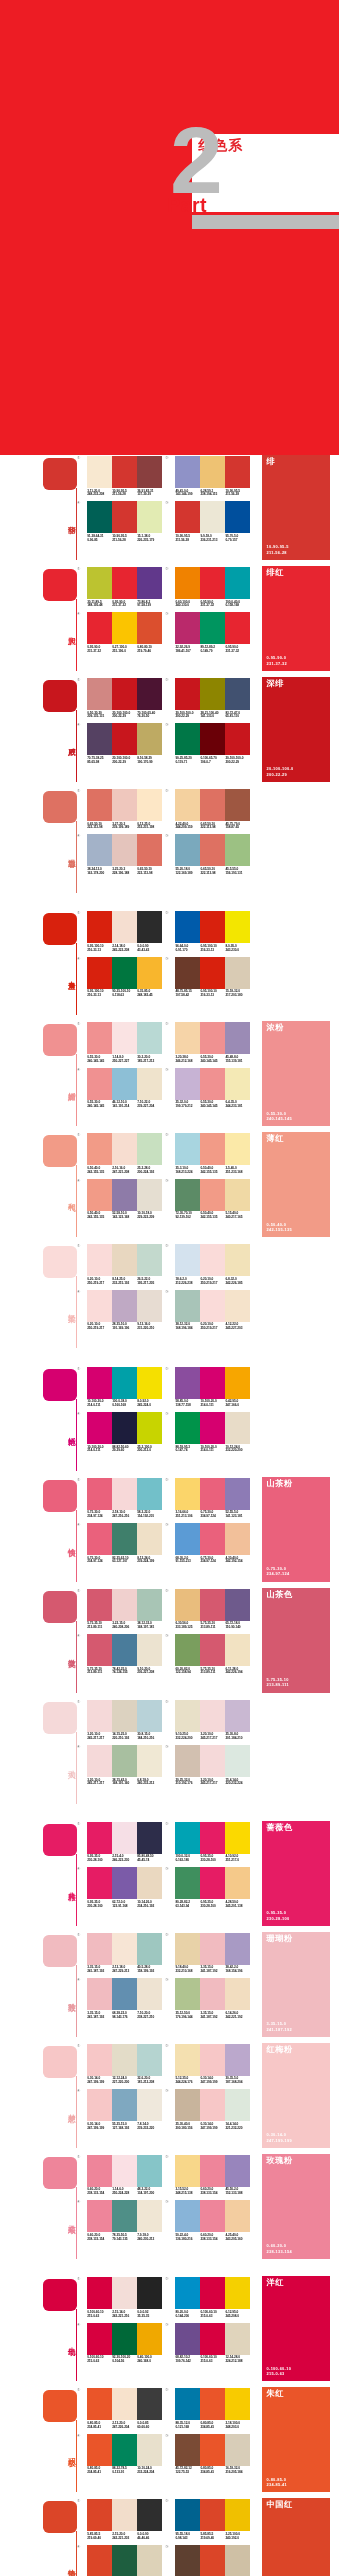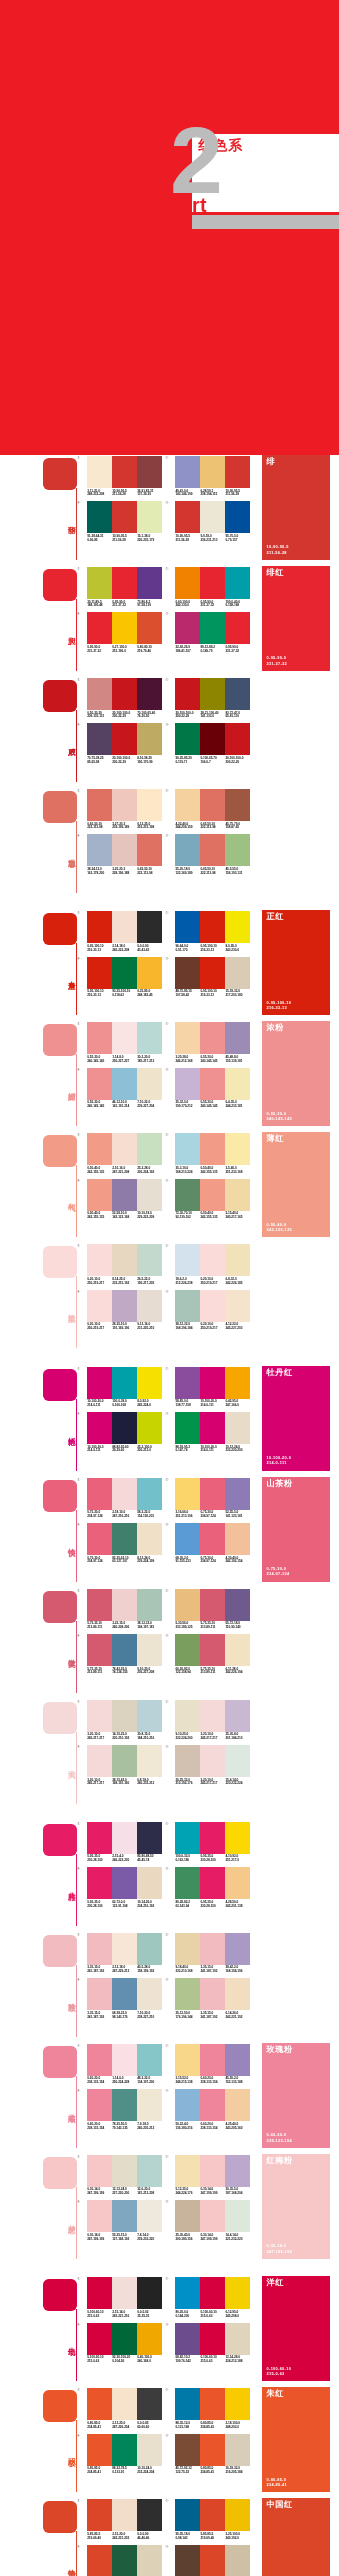--- a/index.html
+++ b/index.html
@@ -289,20 +289,24 @@
               <div style="background:#c8161d"></div>
             </div>
             <div class="codes">
               <div>90-25-85-20<br>0-119-71</div>
               <div>0-100-65-70<br>106-0-7</div>
               <div>20-100-100-0<br>200-22-29</div>
             </div>
           </div>
         </div>
       </div>
+      <div class="right-panel" style="background: rgb(200, 22, 29);">
+        <div class="rp-name">深绯</div>
+        <div class="rp-codes">20-100-100-0<br>200-22-29</div>
+      </div>
     </div>
     <div class="row tall">
       <div class="swatch-col">
         <div class="swatch" style="background:#de7162"></div>
         <div class="vrule" style="background:#de7162"></div>
         <div class="vlabel" style="color:#de7162">温馨</div>
       </div>
       <div class="palettes">
         <div class="prow">
           <div class="pal">
@@ -420,24 +424,20 @@
               <div style="background:#d9cbb4"></div>
             </div>
             <div class="codes">
               <div>48-75-85-15<br>107-58-42</div>
               <div>0-95-100-10<br>216-33-13</div>
               <div>15-18-32-0<br>217-203-180</div>
             </div>
           </div>
         </div>
       </div>
-      <div class="right-panel" style="background: rgb(216, 33, 13);">
-        <div class="rp-name">正红</div>
-        <div class="rp-codes">0-95-100-10<br>216-33-13</div>
-      </div>
     </div>
     <div class="row tall">
       <div class="swatch-col">
         <div class="swatch" style="background:#f09191"></div>
         <div class="vrule" style="background:#f09191"></div>
         <div class="vlabel" style="color:#f09191">娇媚</div>
       </div>
       <div class="palettes">
         <div class="prow">
           <div class="pal">
@@ -693,24 +693,20 @@
               <div style="background:#e8dcc8"></div>
             </div>
             <div class="codes">
               <div>88-18-95-3<br>0-147-74</div>
               <div>10-100-20-0<br>214-0-111</div>
               <div>10-12-24-0<br>232-220-200</div>
             </div>
           </div>
         </div>
       </div>
-      <div class="right-panel" style="background: rgb(214, 0, 111);">
-        <div class="rp-name">牡丹红</div>
-        <div class="rp-codes">10-100-20-0<br>214-0-111</div>
-      </div>
     </div>
     <div class="row tall">
       <div class="swatch-col">
         <div class="swatch" style="background:#ea617c"></div>
         <div class="vrule" style="background:#ea617c"></div>
         <div class="vlabel" style="color:#ea617c">愉快</div>
       </div>
       <div class="palettes">
         <div class="prow">
           <div class="pal">
@@ -831,20 +827,24 @@
               <div style="background:#f2e2c2"></div>
             </div>
             <div class="codes">
               <div>60-20-82-0<br>122-158-94</div>
               <div>5-75-35-10<br>213-89-111</div>
               <div>6-11-28-0<br>242-226-194</div>
             </div>
           </div>
         </div>
       </div>
+      <div class="right-panel" style="background: rgb(213, 89, 111);">
+        <div class="rp-name">山茶色</div>
+        <div class="rp-codes">5-75-35-10<br>213-89-111</div>
+      </div>
     </div>
     <div class="row tall">
       <div class="swatch-col">
         <div class="swatch" style="background:#f5d9d9"></div>
         <div class="vrule" style="background:#f0c0c0"></div>
         <div class="vlabel" style="color:#f0c0c0">动人</div>
       </div>
       <div class="palettes">
         <div class="prow">
           <div class="pal">
@@ -962,20 +962,24 @@
               <div style="background:#f5c98a"></div>
             </div>
             <div class="codes">
               <div>80-28-82-2<br>63-143-94</div>
               <div>0-95-35-0<br>230-28-100</div>
               <div>4-28-50-0<br>245-201-138</div>
             </div>
           </div>
         </div>
       </div>
+      <div class="right-panel" style="background: rgb(230, 28, 100);">
+        <div class="rp-name">蔷薇色</div>
+        <div class="rp-codes">0-95-35-0<br>230-28-100</div>
+      </div>
     </div>
     <div class="row tall">
       <div class="swatch-col">
         <div class="swatch" style="background:#f1bbc0"></div>
         <div class="vrule" style="background:#e89aa0"></div>
         <div class="vlabel" style="color:#e89aa0">雅致</div>
       </div>
       <div class="palettes">
         <div class="prow">
           <div class="pal">
@@ -1027,20 +1031,93 @@
               <div style="background:#f2ddc0"></div>
             </div>
             <div class="codes">
               <div>35-12-50-0<br>176-196-144</div>
               <div>3-35-15-0<br>241-187-192</div>
               <div>6-14-26-0<br>242-221-192</div>
             </div>
           </div>
         </div>
       </div>
+      <div class="right-panel" style="background: rgb(241, 187, 192);">
+        <div class="rp-name">珊瑚粉</div>
+        <div class="rp-codes">3-35-15-0<br>241-187-192</div>
+      </div>
+    </div>
+    <div class="row tall">
+      <div class="swatch-col">
+        <div class="swatch" style="background:#f7c7c7"></div>
+        <div class="vrule" style="background:#f0a8a8"></div>
+        <div class="vlabel" style="color:#f0a8a8">梦想</div>
+      </div>
+      <div class="palettes">
+        <div class="prow">
+          <div class="pal">
+            <span class="pal-num">①</span>
+            <div class="chips">
+              <div style="background:#f7c7c7"></div>
+              <div style="background:#e3dcc8"></div>
+              <div style="background:#b5d4d0"></div>
+            </div>
+            <div class="codes">
+              <div>0-30-14-0<br>247-199-199</div>
+              <div>12-12-24-0<br>227-220-200</div>
+              <div>32-6-20-0<br>181-212-208</div>
+            </div>
+          </div>
+          <div class="pal">
+            <span class="pal-num">②</span>
+            <div class="chips">
+              <div style="background:#f4e0b0"></div>
+              <div style="background:#f7c7c7"></div>
+              <div style="background:#bba8cc"></div>
+            </div>
+            <div class="codes">
+              <div>5-12-35-0<br>244-224-176</div>
+              <div>0-30-14-0<br>247-199-199</div>
+              <div>30-35-5-0<br>187-168-204</div>
+            </div>
+          </div>
+        </div>
+        <div class="prow">
+          <div class="pal">
+            <span class="pal-num">④</span>
+            <div class="chips">
+              <div style="background:#f7c7c7"></div>
+              <div style="background:#7fa8c0"></div>
+              <div style="background:#efe8dc"></div>
+            </div>
+            <div class="codes">
+              <div>0-30-14-0<br>247-199-199</div>
+              <div>55-25-15-0<br>127-168-192</div>
+              <div>7-8-14-0<br>239-232-220</div>
+            </div>
+          </div>
+          <div class="pal">
+            <span class="pal-num">③</span>
+            <div class="chips">
+              <div style="background:#c8b49c"></div>
+              <div style="background:#f7c7c7"></div>
+              <div style="background:#dde8dc"></div>
+            </div>
+            <div class="codes">
+              <div>25-30-40-0<br>200-180-156</div>
+              <div>0-30-14-0<br>247-199-199</div>
+              <div>14-4-14-0<br>221-232-220</div>
+            </div>
+          </div>
+        </div>
+      </div>
+      <div class="right-panel" style="background: rgb(247, 199, 199);">
+        <div class="rp-name">红梅粉</div>
+        <div class="rp-codes">0-30-14-0<br>247-199-199</div>
+      </div>
     </div>
     <div class="row tall">
       <div class="swatch-col">
         <div class="swatch" style="background:#ee859a"></div>
         <div class="vrule" style="background:#ee859a"></div>
         <div class="vlabel" style="color:#ee859a">柔顺</div>
       </div>
       <div class="palettes">
         <div class="prow">
           <div class="pal">
@@ -1095,89 +1172,20 @@
               <div>50-22-4-0<br>136-180-216</div>
               <div>0-60-20-0<br>238-133-154</div>
               <div>4-25-40-0<br>243-205-160</div>
             </div>
           </div>
         </div>
       </div>
       <div class="right-panel" style="background: rgb(238, 133, 154);">
         <div class="rp-name">玫瑰粉</div>
         <div class="rp-codes">0-60-20-0<br>238-133-154</div>
-      </div>
-    </div>
-    <div class="row tall">
-      <div class="swatch-col">
-        <div class="swatch" style="background:#f7c7c7"></div>
-        <div class="vrule" style="background:#f0a8a8"></div>
-        <div class="vlabel" style="color:#f0a8a8">梦想</div>
-      </div>
-      <div class="palettes">
-        <div class="prow">
-          <div class="pal">
-            <span class="pal-num">①</span>
-            <div class="chips">
-              <div style="background:#f7c7c7"></div>
-              <div style="background:#e3dcc8"></div>
-              <div style="background:#b5d4d0"></div>
-            </div>
-            <div class="codes">
-              <div>0-30-14-0<br>247-199-199</div>
-              <div>12-12-24-0<br>227-220-200</div>
-              <div>32-6-20-0<br>181-212-208</div>
-            </div>
-          </div>
-          <div class="pal">
-            <span class="pal-num">②</span>
-            <div class="chips">
-              <div style="background:#f4e0b0"></div>
-              <div style="background:#f7c7c7"></div>
-              <div style="background:#bba8cc"></div>
-            </div>
-            <div class="codes">
-              <div>5-12-35-0<br>244-224-176</div>
-              <div>0-30-14-0<br>247-199-199</div>
-              <div>30-35-5-0<br>187-168-204</div>
-            </div>
-          </div>
-        </div>
-        <div class="prow">
-          <div class="pal">
-            <span class="pal-num">④</span>
-            <div class="chips">
-              <div style="background:#f7c7c7"></div>
-              <div style="background:#7fa8c0"></div>
-              <div style="background:#efe8dc"></div>
-            </div>
-            <div class="codes">
-              <div>0-30-14-0<br>247-199-199</div>
-              <div>55-25-15-0<br>127-168-192</div>
-              <div>7-8-14-0<br>239-232-220</div>
-            </div>
-          </div>
-          <div class="pal">
-            <span class="pal-num">③</span>
-            <div class="chips">
-              <div style="background:#c8b49c"></div>
-              <div style="background:#f7c7c7"></div>
-              <div style="background:#dde8dc"></div>
-            </div>
-            <div class="codes">
-              <div>25-30-40-0<br>200-180-156</div>
-              <div>0-30-14-0<br>247-199-199</div>
-              <div>14-4-14-0<br>221-232-220</div>
-            </div>
-          </div>
-        </div>
-      </div>
-      <div class="right-panel" style="background: rgb(247, 199, 199);">
-        <div class="rp-name">红梅粉</div>
-        <div class="rp-codes">0-30-14-0<br>247-199-199</div>
       </div>
     </div>
     <div class="spacer"></div>
     <div class="row tall">
       <div class="swatch-col">
         <div class="swatch" style="background:#d7003f"></div>
         <div class="vrule" style="background:#d7003f"></div>
         <div class="vlabel" style="color:#d7003f">生动</div>
       </div>
       <div class="palettes">

